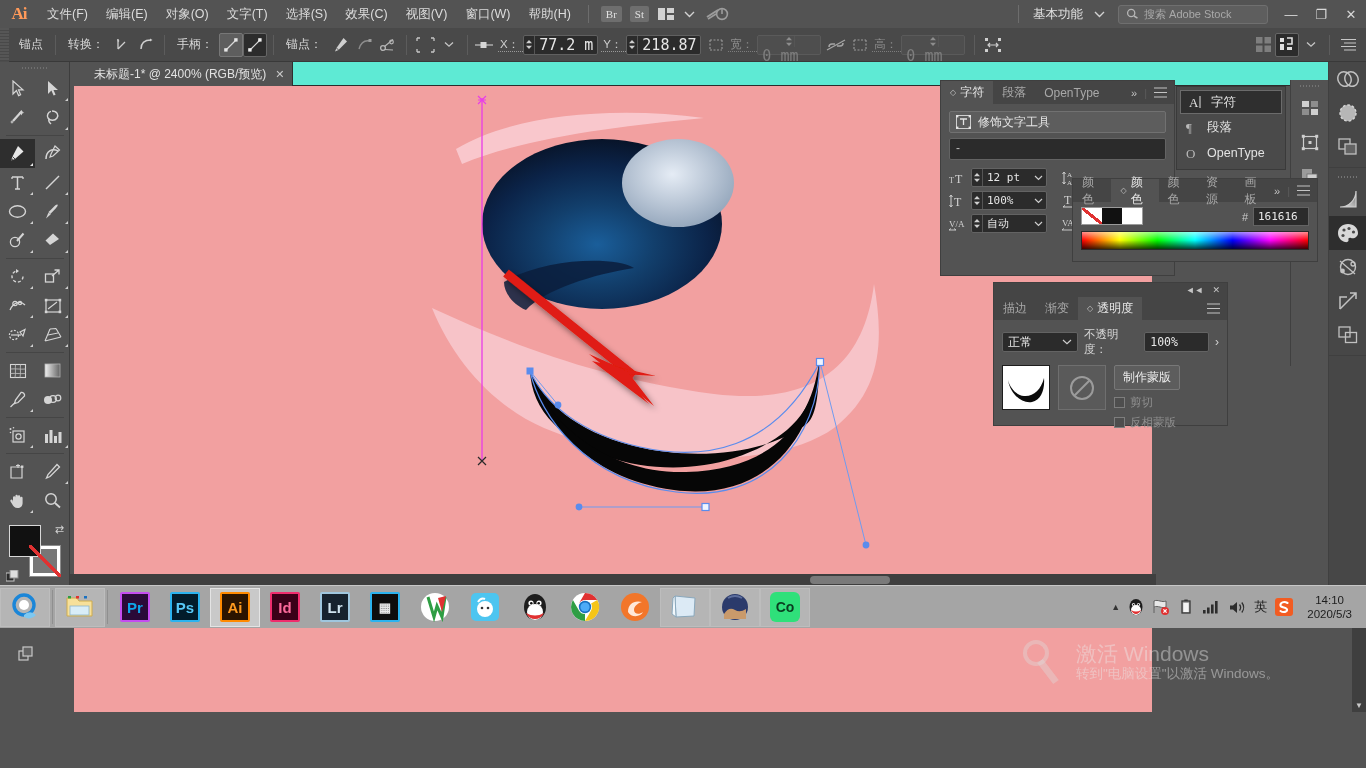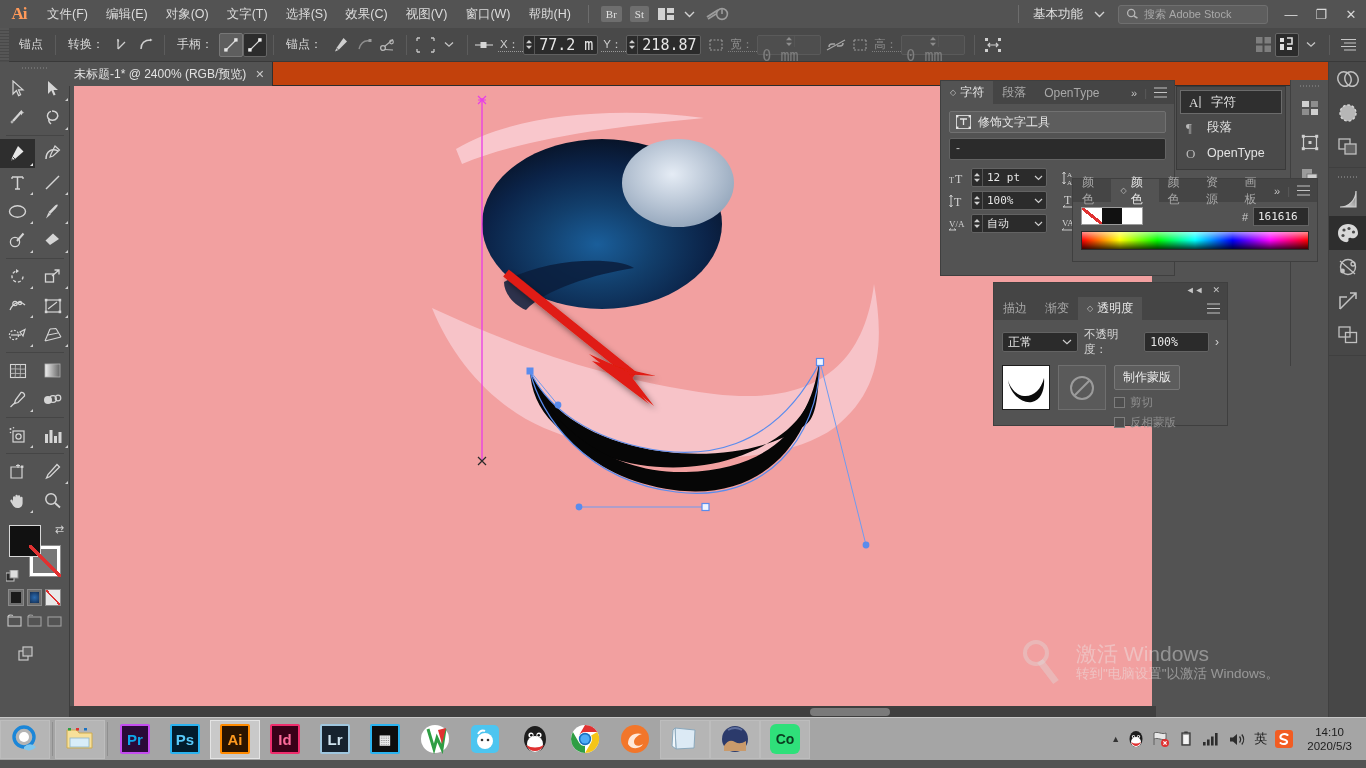--- a/index.html
+++ b/index.html
@@ -3,21 +3,21 @@
 <meta charset="utf-8">
 <style>
   * { box-sizing: border-box; margin:0; padding:0; }
   body {
     width:1366px; height:768px; overflow:hidden;
     background:#535353;
     font-family:"Liberation Sans","DejaVu Sans",sans-serif;
     font-size:12px; color:#d6d6d6;
     -webkit-font-smoothing:antialiased;
   }
-  .app { position:relative; width:1366px; height:760px; }
+  .app { position:relative; width:1366px; height:628px; }
 
   
   .menubar {
     position:absolute; left:0; top:0; width:1366px; height:28px;
     background:#535353; display:flex; align-items:center;
   }
   .ai-logo {
     width:38px; text-align:center; color:#ff9a5a; font-size:17px;
     font-weight:bold; font-family:"Liberation Serif",serif; letter-spacing:-1px;
   }
@@ -94,22 +94,22 @@
   .modebar { display:flex; gap:3px; padding:4px 8px 0 8px; }
   .mode { width:17px; height:17px; border:1px solid #8a8a8a; }
   .mode.m1 { background:#1a1a1a; box-shadow:inset 0 0 0 2px #6e6e6e; }
   .mode.m2 { background:radial-gradient(circle at 50% 50%, #2b6bb0, #0a1730); box-shadow:inset 0 0 0 2px #6e6e6e; }
   .mode.m3 { background:#e8e8e8; position:relative; }
   .screenbar { display:flex; gap:2px; padding:6px 6px 0 6px; }
   .scr { width:18px; height:16px; display:flex; align-items:center; justify-content:center; }
 
   
   .tabstrip {
-    position:absolute; left:62px; top:62px; right:0; height:24px;
-    background:#c2410c; border-bottom:1px solid #2c2c2c;
+    position:absolute; left:82px; top:62px; right:0; height:24px;
+    background:#5eead4; border-bottom:1px solid #2c2c2c;
   }
   .doctab {
     display:inline-flex; align-items:center; height:24px; background:#535353;
     padding:0 8px 0 12px; gap:9px; font-size:12px; color:#e2e2e2;
     border-right:1px solid #2f2f2f;
   }
   .doctab .x { font-size:11px; color:#c9c9c9; }
 
   
   .canvaswrap {

